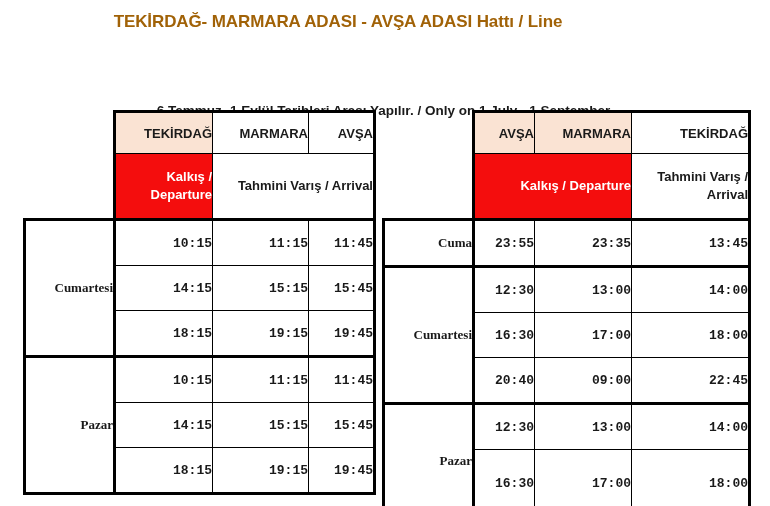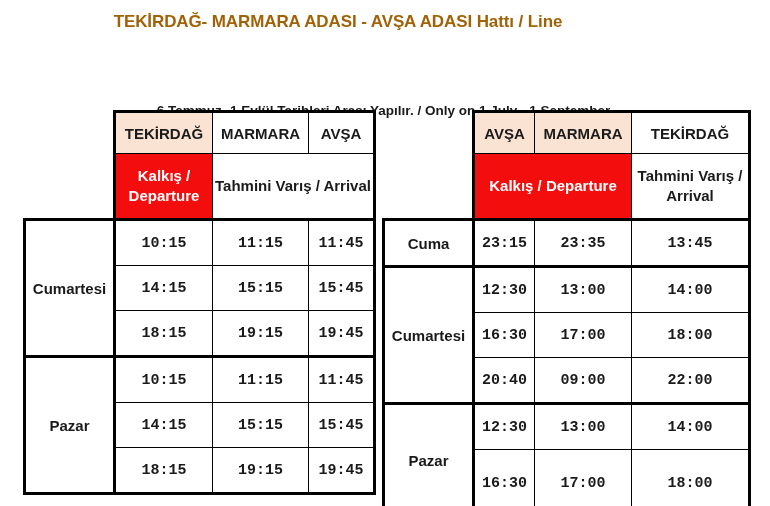--- a/index.html
+++ b/index.html
@@ -47,24 +47,24 @@
     table-layout: fixed;
     font-size: 13px;
   }
   #table-outbound { left: 23px; top: 110px; }
   #table-return   { left: 382px; top: 110px; }
 
   .sched-table td, .sched-table th {
     border: 1px solid #000000;
     padding: 0;
     margin: 0;
-    text-align: center;
+    text-align: right;
     vertical-align: middle;
     font-weight: bold;
-    font-size: 15px;
+    font-size: 13px;
     color: #1a1a1a;
     background: #ffffff;
   }
 
   
   .corner-blank {
     border: none !important;
     background: transparent !important;
   }
 
@@ -97,20 +97,21 @@
     height: 64px;
   }
 
   
   .day-cell {
     text-align: left;
     padding-left: 9px;
     font-size: 13.5px;
     font-weight: bold;
     vertical-align: middle;
+    font-family: Liberation Serif, serif;
   }
   .day-cell-top {
     vertical-align: top;
     padding-top: 8px;
   }
 
   .time-cell { height: 44px; font-family: Liberation Mono, monospace; }
 
   
   .grp-end { border-bottom: 3px solid #000 !important; }
@@ -192,40 +193,40 @@
       <td class="hdr-place-plain hb-top hb-right">TEKİRDAĞ</td>
     </tr>
     <tr>
       <td class="corner-blank"></td>
       <td class="hdr-departure hb-left hb-bottom" colspan="2">Kalkış / Departure</td>
       <td class="hdr-arrival hb-bottom hb-right">Tahmini Varış / Arrival</td>
     </tr>
 
     <tr>
       <td class="day-cell day-cell-top hb-left hb-top grp-end" rowspan="1">Cuma</td>
-      <td class="time-cell hb-top hb-left grp-end">23:15</td>
+      <td class="time-cell hb-top hb-left grp-end">23:55</td>
       <td class="time-cell hb-top grp-end">23:35</td>
       <td class="time-cell hb-top hb-right grp-end">13:45</td>
     </tr>
 
     <tr>
       <td class="day-cell hb-left grp-end" rowspan="3">Cumartesi</td>
       <td class="time-cell hb-left">12:30</td>
       <td class="time-cell">13:00</td>
       <td class="time-cell hb-right">14:00</td>
     </tr>
     <tr>
       <td class="time-cell hb-left">16:30</td>
       <td class="time-cell">17:00</td>
       <td class="time-cell hb-right">18:00</td>
     </tr>
     <tr>
       <td class="time-cell hb-left grp-end">20:40</td>
       <td class="time-cell grp-end">09:00</td>
-      <td class="time-cell hb-right grp-end">22:00</td>
+      <td class="time-cell hb-right grp-end">22:45</td>
     </tr>
 
     <tr>
       <td class="day-cell hb-left hb-bottom" rowspan="2">Pazar</td>
       <td class="time-cell hb-left">12:30</td>
       <td class="time-cell">13:00</td>
       <td class="time-cell hb-right">14:00</td>
     </tr>
     <tr>
       <td class="time-cell hb-left hb-bottom" style="height:66px">16:30</td>

